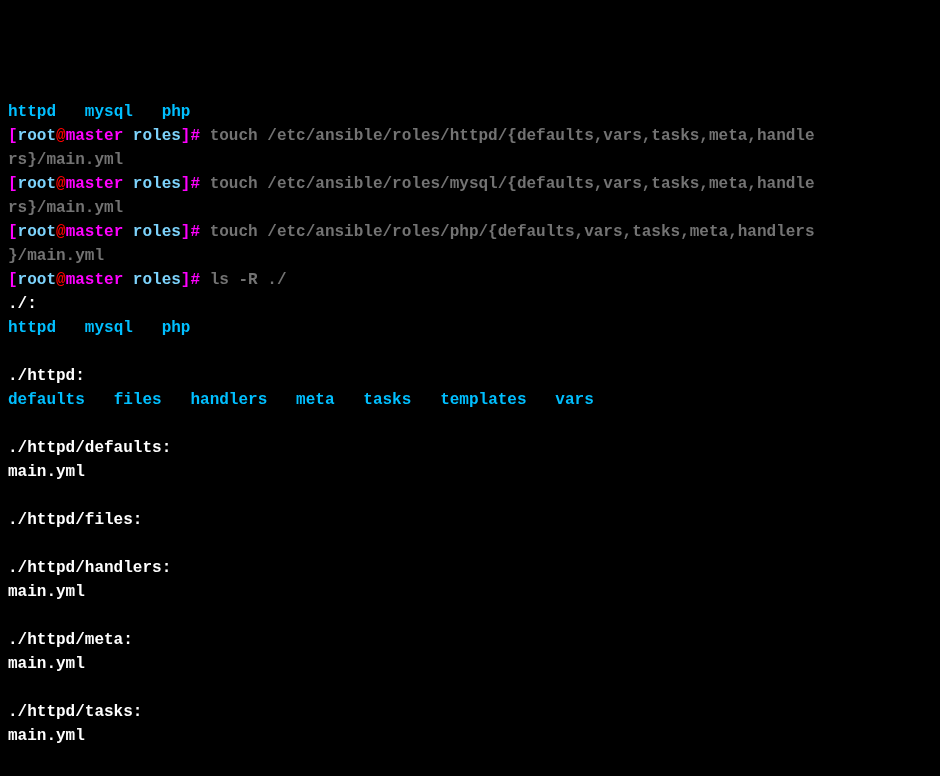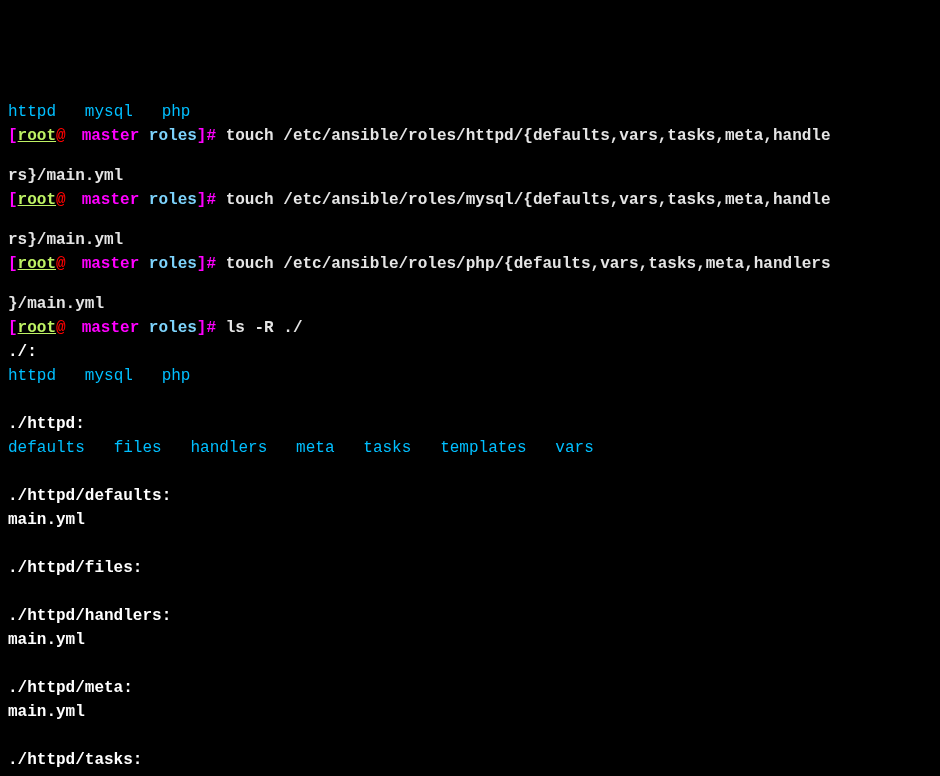--- a/index.html
+++ b/index.html
@@ -18,43 +18,40 @@
       width: 940px;
       height: 776px;
       overflow: hidden;
       white-space: pre-wrap;
       word-break: break-all;
     }
     .prompt-bracket {
       color: #ff00ff;
     }
     .prompt-user {
-      color: #bef264;
-      text-decoration: underline;
+      color: #7dd3fc;
     }
     .prompt-at {
       color: #ff0000;
     }
     .prompt-host {
       color: #ff00ff;
-      margin-left: 16px;
     }
     .prompt-path {
       color: #7dd3fc;
     }
     .prompt-hash {
       color: #ff00ff;
     }
     .command {
-      color: #e5e5e5;
-      margin-top: 16px;
+      color: #737373;
     }
     .dir-cyan {
       color: #00bfff;
-      font-weight: normal;
+      font-weight: bold;
     }
     .file-white {
       color: #ffffff;
     }
     .line {
       display: block;
     }
   </style>
 </head>
 <body>

